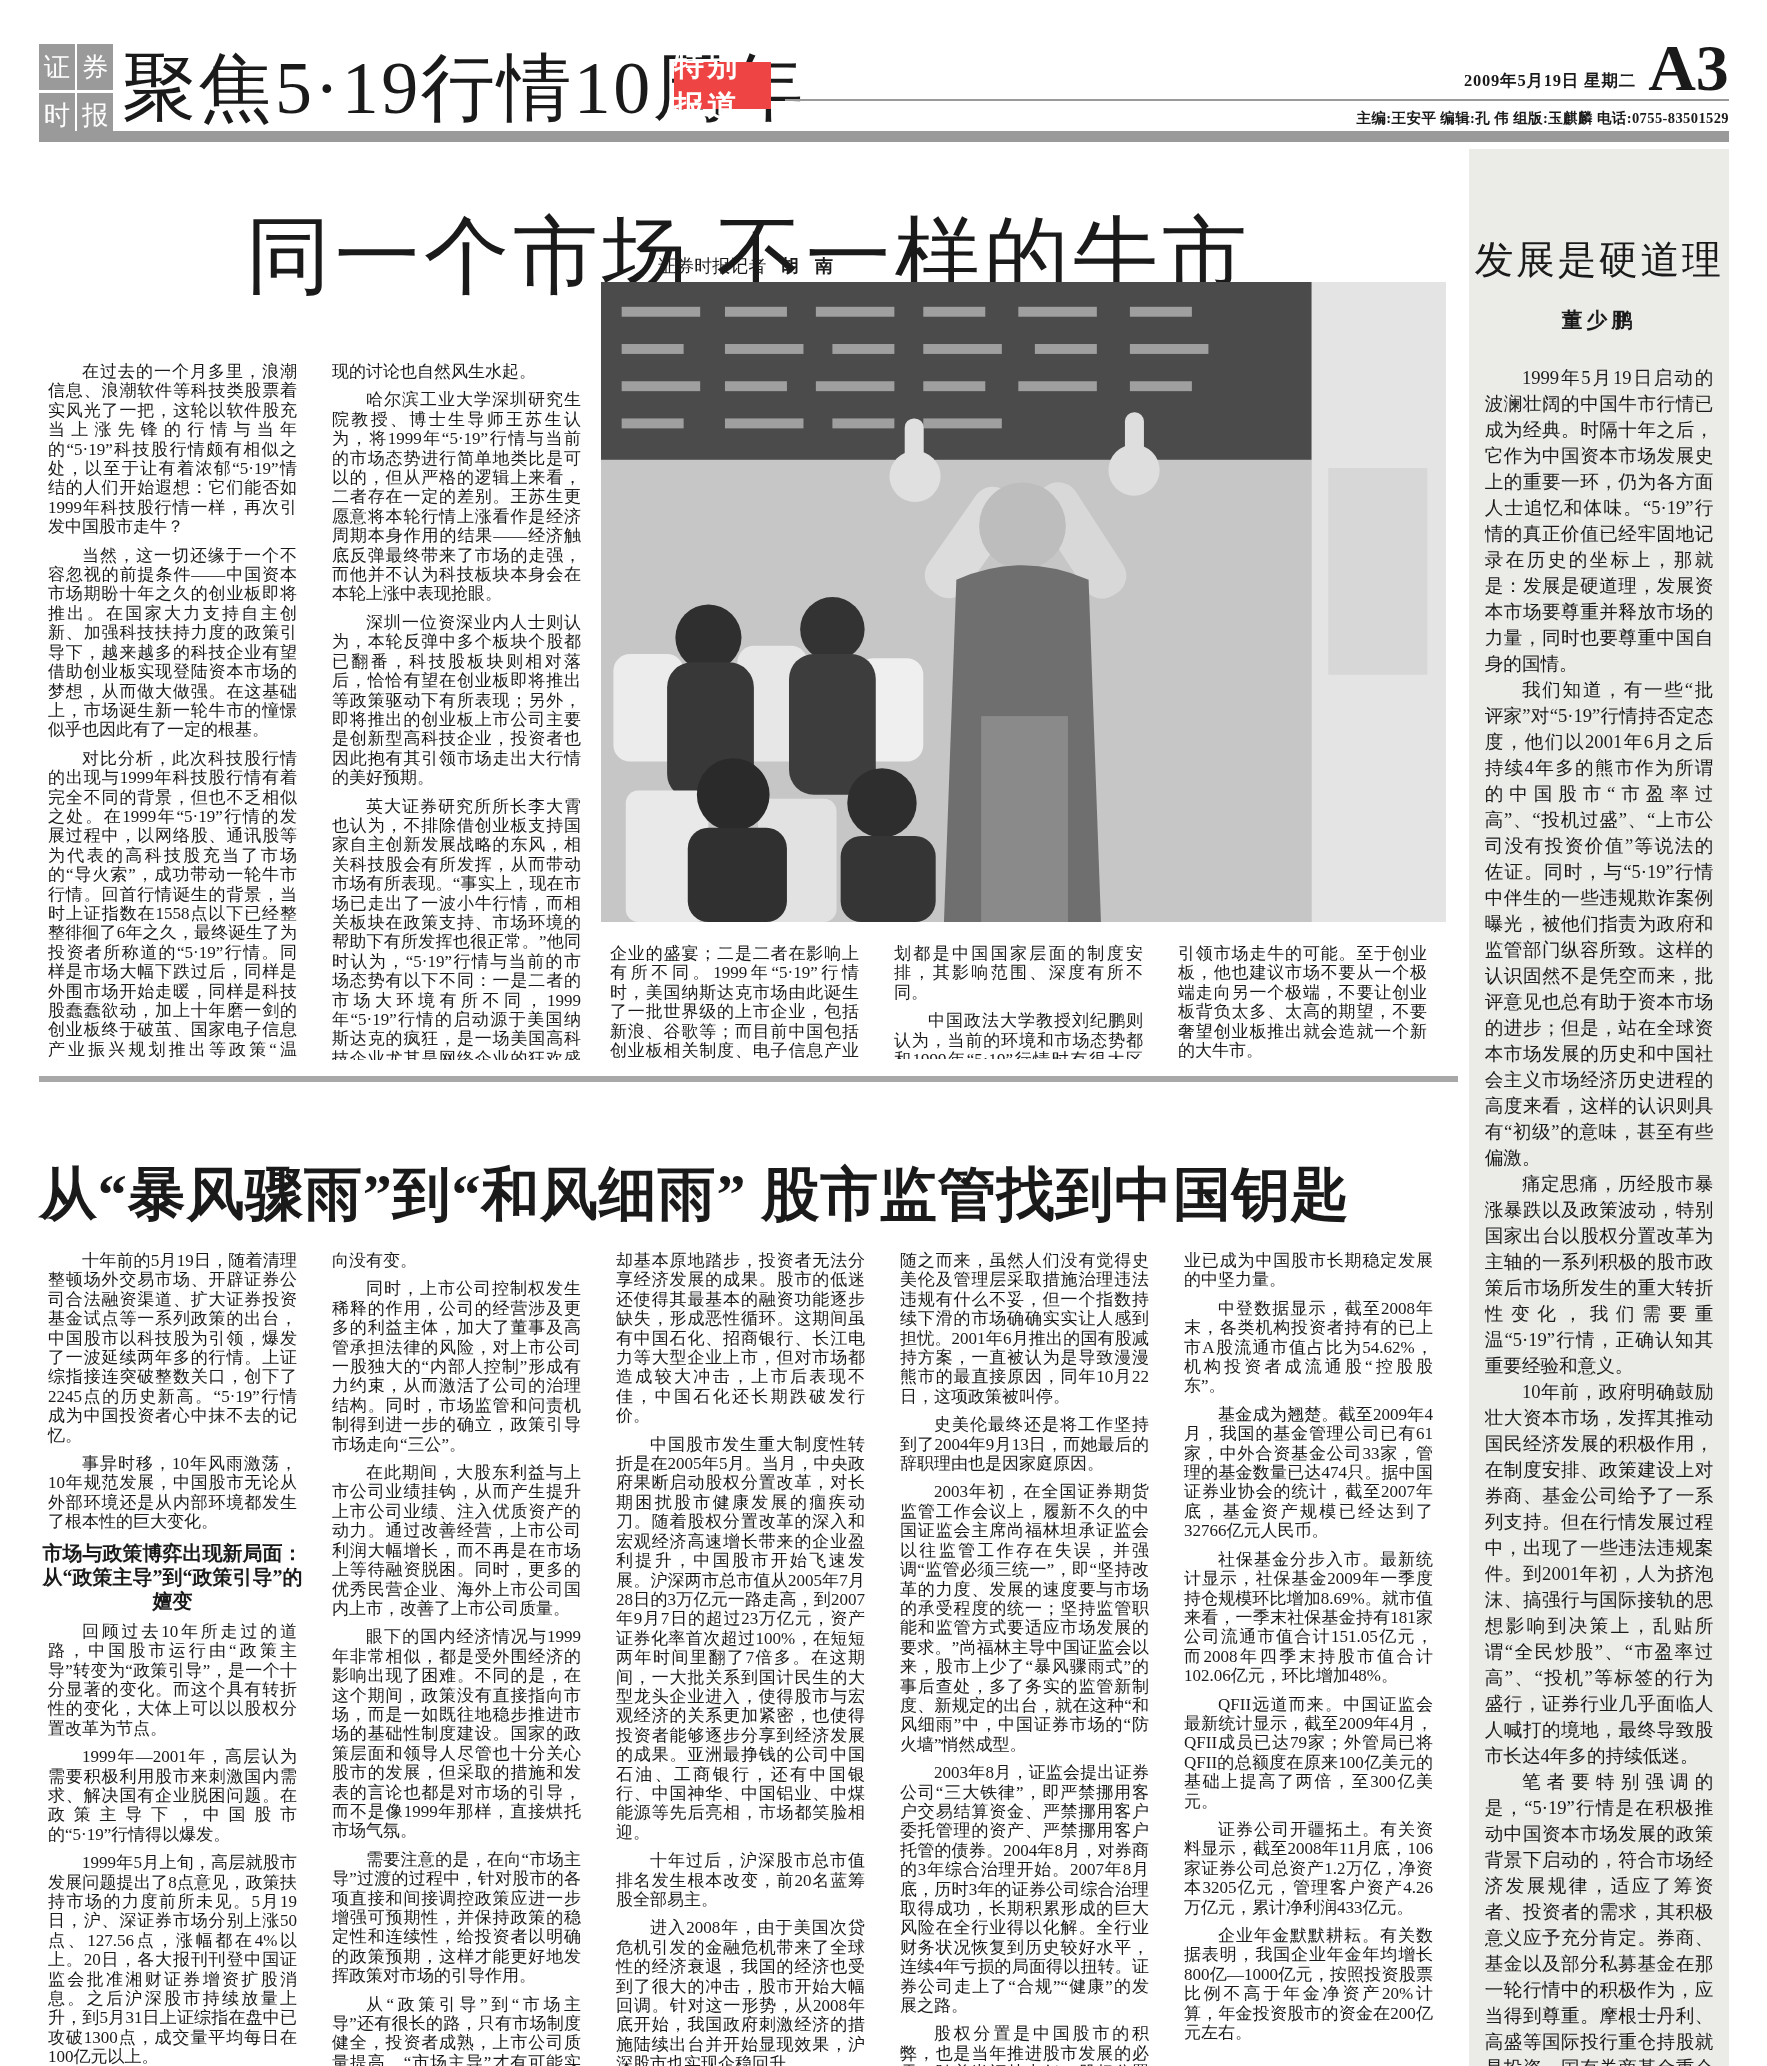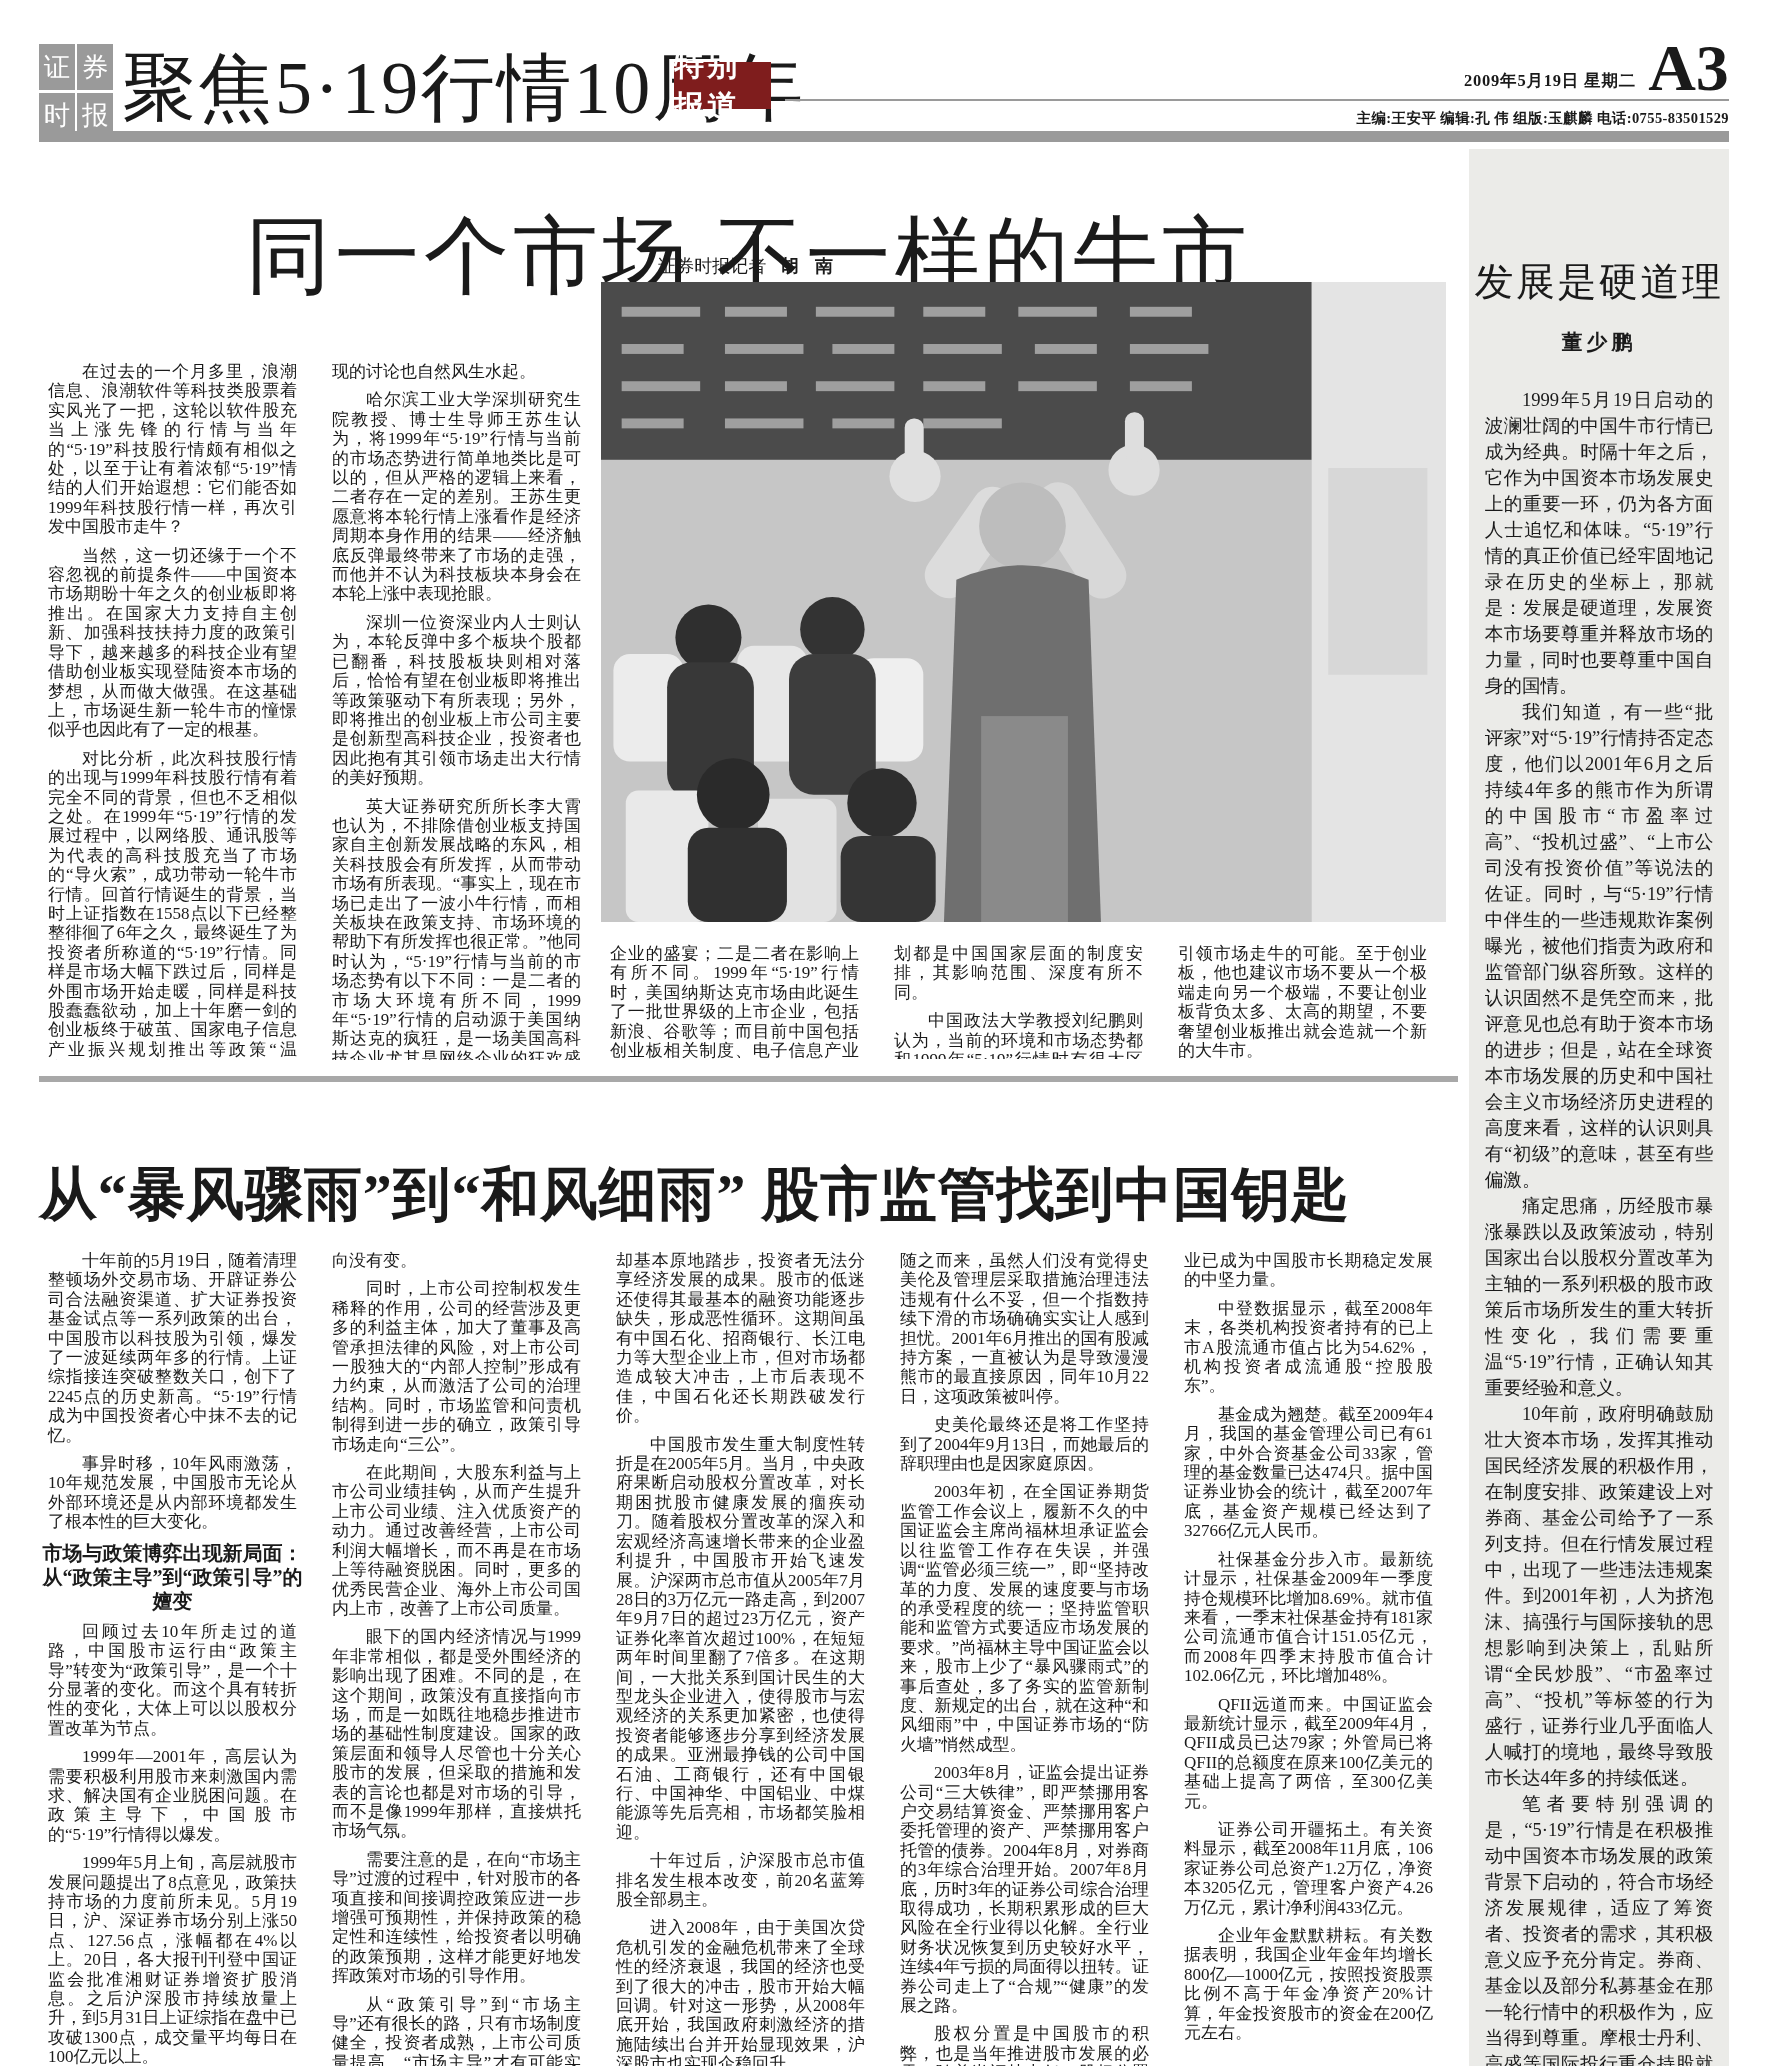--- a/index.html
+++ b/index.html
@@ -7,21 +7,21 @@
         font-family:"Liberation Serif","DejaVu Serif",serif;color:#1a1a1a;}
   .abs{position:absolute;}
 
   
   .logo{left:39px;top:44px;width:74px;height:95px;display:grid;
         grid-template-columns:1fr 1fr;grid-template-rows:1fr 1fr;gap:2.5px;}
   .logo span{background:#9a9a9a;color:#ffffff;display:flex;align-items:center;justify-content:center;
         font-size:26.4px;font-family:"Liberation Serif",serif;}
   .banner-title{left:122px;top:50px;width:545px;font-size:74px;line-height:1.05;
         letter-spacing:2.5px;white-space:nowrap;font-weight:500;}
-  .badge{left:674px;top:62px;width:97px;height:47px;background:#7f1d1d;color:#ffffff;
+  .badge{left:674px;top:62px;width:97px;height:47px;background:#ef4444;color:#ffffff;
         display:flex;align-items:center;justify-content:center;font-size:30px;font-weight:600;letter-spacing:3.3px;}
   .date-line{left:1355px;top:70px;width:281px;text-align:right;font-size:16.5px;font-weight:600;letter-spacing:0.8px;}
   .page-no{left:1647px;top:35px;width:83px;font-size:66px;font-weight:bold;line-height:1;text-align:center;}
   .head-rule{left:785px;top:99px;width:944px;height:2.1px;background:#9a9a9a;}
   .staff{left:909px;top:109px;width:820px;text-align:right;font-size:14.5px;font-weight:600;letter-spacing:0.4px;}
   .gray-band{left:39px;top:131px;width:1690px;height:10.7px;background:#9a9a9a;}
 
   
   .lead-headline{left:39px;top:157px;width:1419px;text-align:center;font-size:85px;line-height:1;
         letter-spacing:4.1px;font-weight:500;white-space:nowrap;}
@@ -48,21 +48,21 @@
   .second-headline{left:39px;top:1118px;width:1419px;text-align:left;font-size:58px;line-height:1;
         font-weight:bold;letter-spacing:0.8px;white-space:nowrap;}
   .s1{left:39px;  top:1242px;width:267px;height:1219px;}
   .s2{left:323px; top:1242px;width:267px;height:1219px;}
   .s3{left:607px;top:1242px;width:267px;height:1219px;}
   .s4{left:891px;top:1242px;width:267px;height:1219px;}
   .s5{left:1175px;top:1242px;width:267px;height:1219px;}
 
   
   .sidebar{left:1469px;top:149px;width:260px;height:2319px;background:#ebebe8;}
-  .sidebar h2{margin:106px 0 0 0;text-align:center;font-size:39px;font-weight:500;letter-spacing:2.5px;}
+  .sidebar h2{margin:84px 0 0 0;text-align:center;font-size:39px;font-weight:500;letter-spacing:2.5px;}
   .sidebar .author{text-align:center;font-size:20.7px;font-weight:bold;margin-top:19px;letter-spacing:4.1px;}
   .sb-body{margin:31px 15.7px 0 15.7px;font-size:18.6px;line-height:26px;text-align:justify;overflow:hidden;height:2058px;}
   .sb-body p{margin:0;text-indent:2em;}
 </style>
 </head>
 <body>
 
 <div class="page">
 
   <div class="abs logo">

